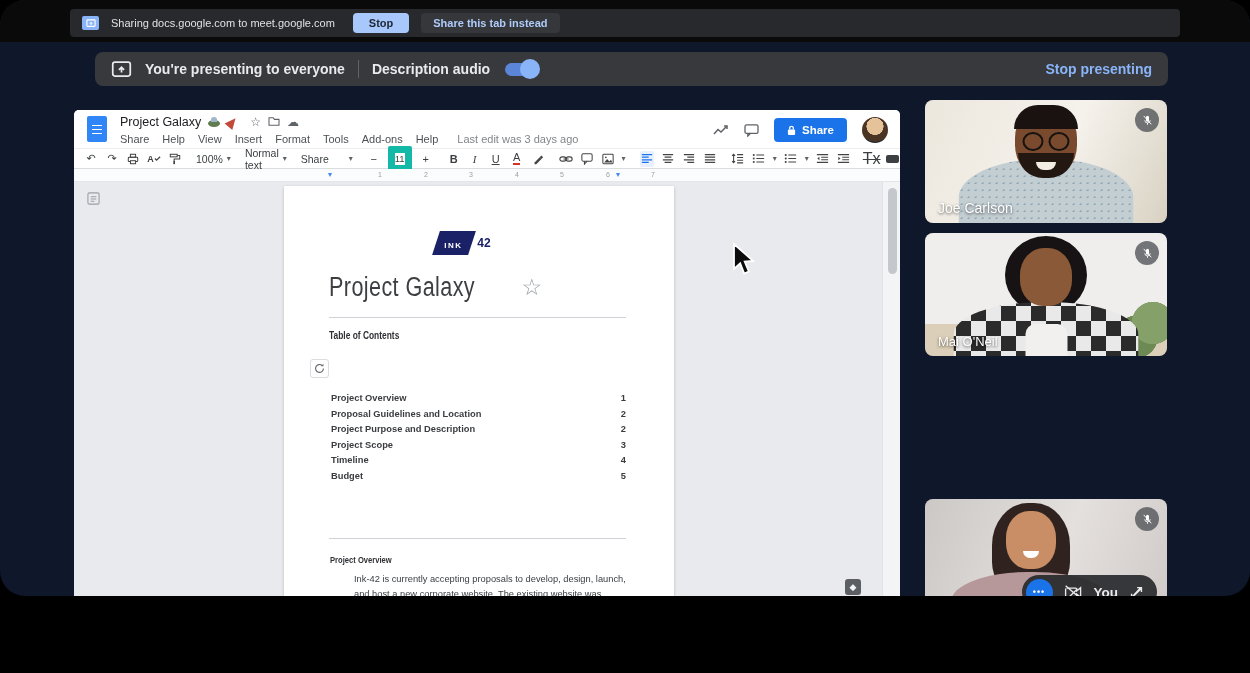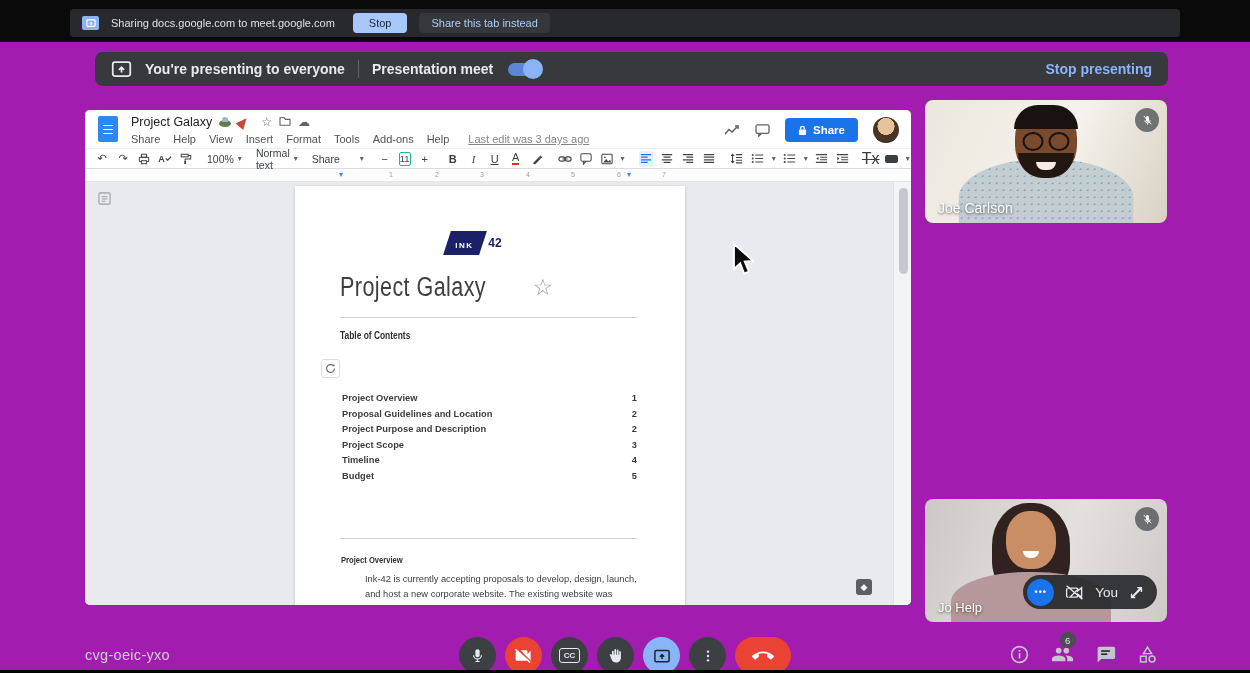--- a/index.html
+++ b/index.html
@@ -1,52 +1,52 @@
 <!DOCTYPE html>
 <html><head>
 <meta charset="utf-8">
 <style>
   html,body{margin:0;padding:0;background:#000;}
-  .stage{position:relative;width:1250px;height:670px;background:#a21caf;font-family:"Liberation Sans",sans-serif;overflow:hidden;}
+  .stage{position:relative;width:1250px;height:596px;background:#0f172a;font-family:"Liberation Sans",sans-serif;overflow:hidden;border-radius:25px;}
   
   .top-band{position:absolute;left:0;top:0;width:100%;height:42px;background:#0a0a0b;}
   .sharing-bar{position:absolute;left:70px;top:9px;width:1110px;height:28px;background:#28292d;border-radius:4px;display:flex;align-items:center;gap:12px;padding:0 12px;box-sizing:border-box;}
   .share-ic{width:17px;height:14px;background:#8ab4f8;border-radius:2px;display:flex;align-items:center;justify-content:center;flex:0 0 auto;}
   .sharing-text{color:#dfe1e5;font-size:11px;}
-  .stop-btn{background:#a8c7fa;color:#1c2533;font-size:11px;font-weight:400;border:none;border-radius:4px;padding:4px 16px;margin-left:6px;cursor:pointer;}
-  .sharetab-btn{background:#35373b;color:#aecbfa;font-size:11px;font-weight:400;border:none;border-radius:4px;padding:4px 12px;cursor:pointer;}
+  .stop-btn{background:#a8c7fa;color:#1c2533;font-size:11px;font-weight:700;border:none;border-radius:4px;padding:4px 16px;margin-left:6px;cursor:pointer;}
+  .sharetab-btn{background:#35373b;color:#aecbfa;font-size:11px;font-weight:700;border:none;border-radius:4px;padding:4px 12px;cursor:pointer;}
   
   .banner{position:absolute;left:95px;top:52px;width:1073px;height:34px;background:#37393d;border-radius:8px;display:flex;align-items:center;padding:0 16px;gap:13px;box-sizing:border-box;color:#e8eaed;font-size:14px;font-weight:700;}
   .banner-divider{width:1px;height:18px;background:#5f6368;}
   .toggle{width:32px;height:13px;background:#5b85d6;border-radius:7px;position:relative;margin-left:2px;cursor:pointer;}
   .toggle-knob{position:absolute;right:-3px;top:-4px;width:20px;height:20px;border-radius:50%;background:#8ab4f8;}
   .stop-presenting{margin-left:auto;color:#8ab4f8;font-weight:700;font-size:14px;cursor:pointer;}
   
-  .docs{position:absolute;left:85px;top:110px;width:826px;height:495px;background:#fff;border-radius:5px;overflow:hidden;color:#202124;}
+  .docs{position:absolute;left:74px;top:110px;width:826px;height:495px;background:#fff;border-radius:5px;overflow:hidden;color:#202124;}
   .docs-header{position:absolute;top:0;left:0;right:0;height:38px;background:#fff;}
   .docs-logo{position:absolute;left:13px;top:6px;width:20px;height:26px;background:#3086f6;border-radius:2px;}
   .docs-logo-lines{position:absolute;left:5px;top:9px;width:10px;height:12px;background:repeating-linear-gradient(#fff 0 1.5px,transparent 1.5px 4px);}
   .doc-title-row{position:absolute;left:46px;top:5px;display:flex;align-items:center;gap:7px;font-size:12.5px;color:#202124;}
   .ufo{width:12px;height:7px;background:#5f7d4e;border-radius:50%;position:relative;top:1px;}
   .ufo:after{content:"";position:absolute;left:3px;top:-3px;width:6px;height:5px;background:#9fb7c9;border-radius:50% 50% 0 0;}
   .rocket{width:0;height:0;border-left:5px solid transparent;border-right:5px solid transparent;border-bottom:11px solid #c24a3a;transform:rotate(40deg);}
   .hdr-ic{color:#5f6368;font-size:12px;line-height:1;}
   .docs-menu{position:absolute;left:46px;top:23px;display:flex;gap:13px;font-size:11px;color:#4d5156;}
   .docs-menu span{cursor:pointer;}
-  .last-edit{color:#80868b;text-decoration:underline;margin-left:6px;cursor:pointer;}
+  .last-edit{color:#80868b;margin-left:6px;cursor:pointer;}
   .docs-head-right{position:absolute;right:12px;top:7px;display:flex;align-items:center;gap:15px;}
   .share-btn{background:#1a73e8;color:#fff;border:none;border-radius:4px;font-size:11.5px;font-weight:700;padding:6px 13px;display:flex;gap:6px;align-items:center;cursor:pointer;}
   .avatar{width:26px;height:26px;border-radius:50%;background:radial-gradient(circle at 50% 36%,#e6c29a 0 40%,#4a3423 41% 72%,#20262b 73%);cursor:pointer;}
   .docs-toolbar{position:absolute;top:38px;left:0;right:0;height:21px;border-top:1px solid #eceef1;border-bottom:1px solid #dadce0;display:flex;align-items:center;gap:7px;padding:0 10px;color:#444;font-size:11px;background:#fff;box-sizing:border-box;}
   .tbi{display:flex;align-items:center;justify-content:center;min-width:14px;height:16px;cursor:pointer;color:#3c4043;}
   .tbi.act{background:#e8f0fe;border-radius:2px;color:#1a73e8;}
   .tb-sep{width:1px;height:13px;background:#dadce0;}
   .tb-dd{display:flex;align-items:center;gap:4px;font-size:10.5px;color:#3c4043;cursor:pointer;}
   .tb-caret{font-size:8px;color:#5f6368;}
-  .fs-box{border:1px solid #14b8a6;border-radius:2px;width:17px;height:12px;font-size:9.5px;display:flex;align-items:center;justify-content:center;}
+  .fs-box{border:7px solid #14b8a6;border-radius:2px;width:17px;height:12px;font-size:9.5px;display:flex;align-items:center;justify-content:center;}
   .glyph-b{font-weight:700;font-size:11px;}
   .glyph-i{font-style:italic;font-family:"Liberation Serif",serif;font-size:11px;}
   .glyph-u{text-decoration:underline;font-size:11px;}
   .glyph-a{font-size:11px;border-bottom:2.5px solid #d93025;line-height:1;}
   .input-key{width:13px;height:8px;background:#3c4043;border-radius:2px;}
   .docs-ruler{position:absolute;top:59px;left:0;right:0;height:12px;background:#fbfcfd;border-bottom:1px solid #e3e5e8;font-size:7px;color:#9aa0a6;}
   .ruler-num{position:absolute;top:2px;}
   .ruler-mark{position:absolute;top:1px;color:#4285f4;font-size:8px;}
   .docs-canvas{position:absolute;top:72px;left:0;right:0;bottom:0;background:#e9eaed;}
   .outline-ic{position:absolute;left:13px;top:9px;color:#5f6368;cursor:pointer;}
@@ -70,21 +70,21 @@
   .explore-btn{position:absolute;left:771px;top:397px;width:16px;height:16px;background:#5b5f63;border-radius:3px;color:#f1f3f4;font-size:9px;display:flex;align-items:center;justify-content:center;cursor:pointer;}
   
   .tile{position:absolute;left:925px;width:242px;height:123px;border-radius:8px;overflow:hidden;background:#3c4043;cursor:pointer;}
   .tile .art{position:absolute;inset:0;}
   .p-head{position:absolute;border-radius:46% 46% 44% 44%;}
   .p-body{position:absolute;border-radius:48% 48% 0 0;}
   .tile-name{position:absolute;left:13px;bottom:7px;color:#fff;font-size:13px;text-shadow:0 1px 3px rgba(0,0,0,.65);}
   .mute-badge{position:absolute;right:8px;top:8px;width:24px;height:24px;border-radius:50%;background:rgba(78,82,86,.78);display:flex;align-items:center;justify-content:center;}
   .you-pill{position:absolute;right:10px;bottom:13px;height:34px;background:rgba(36,38,41,.9);border-radius:20px;display:flex;align-items:center;gap:11px;padding:0 13px 0 4px;}
   .pill-more{width:27px;height:27px;border-radius:50%;background:#1a73e8;color:#fff;display:flex;align-items:center;justify-content:center;font-size:9px;letter-spacing:1px;font-weight:700;cursor:pointer;}
-  .pill-you{color:#e8eaed;font-size:13.5px;font-weight:400;}
+  .pill-you{color:#e8eaed;font-size:13.5px;font-weight:700;}
   
   .t1-bg{position:absolute;inset:0;background:linear-gradient(115deg,#ece7dd 0%,#f5f2ec 55%,#d9d2c3 100%);}
   .t1-body{left:50%;transform:translateX(-50%);bottom:-18px;width:175px;height:82px;background:#c3ced3;background-image:radial-gradient(#8da4ae 1px,transparent 1px);background-size:7px 7px;}
   .t1-head{left:50%;transform:translateX(-50%);top:5px;width:62px;height:72px;background:#7a4a2e;}
   .t1-hair{position:absolute;left:50%;transform:translateX(-50%);top:0;width:64px;height:24px;border-radius:32px 32px 0 0;background:#191210;}
   .t1-beard{position:absolute;left:50%;transform:translateX(-50%);bottom:-1px;width:56px;height:25px;border-radius:0 0 26px 26px;background:#221711;}
   .t1-smile{position:absolute;left:50%;transform:translateX(-50%);bottom:8px;width:20px;height:8px;border-radius:0 0 12px 12px;background:#f4ede4;}
   .t1-glasses{position:absolute;left:50%;transform:translateX(-50%);top:27px;display:flex;gap:5px;}
   .t1-glasses i{width:17px;height:15px;border:2.5px solid #16120f;border-radius:50%;}
   .t2-bg{position:absolute;inset:0;background:linear-gradient(#efeeec 0 74%,#dccfb9 74%);}
@@ -140,21 +140,21 @@
 
   <div class="banner">
     <span style="display:flex;">
       <svg width="21" height="18" viewBox="0 0 24 20">
           <rect x="2" y="2" width="20" height="16" rx="2.5" fill="none" stroke="#e8eaed" stroke-width="2"></rect>
           <path d="M12 14V8.2M9 11l3-3 3 3" stroke="#e8eaed" stroke-width="2" fill="none"></path>
         </svg>
     </span>
     <span>You're presenting to everyone</span>
     <span class="banner-divider"></span>
-    <span>Presentation meet</span>
+    <span>Description audio</span>
     <span class="toggle">
         <span class="toggle-knob"></span>
       </span>
     <span class="stop-presenting">Stop presenting</span>
   </div>
 
   <div class="docs">
 
     <div class="docs-header">
       <div class="docs-logo">
@@ -447,20 +447,39 @@
     <div class="mute-badge">
       <svg width="13" height="13" viewBox="0 0 24 24">
           <path d="M12 14.5a2.8 2.8 0 0 0 2.8-2.8V6a2.8 2.8 0 1 0-5.6 0v5.7A2.8 2.8 0 0 0 12 14.5z" fill="#fff"></path>
           <path d="M7 11.5a5 5 0 0 0 10 0M12 16.5v3.5" fill="none" stroke="#fff" stroke-width="1.6"></path>
           <path d="M5 3.5l14 15.5" stroke="#fff" stroke-width="1.8"></path>
         </svg>
     </div>
     <div class="tile-name" style="font-size:14px;">Joe Carlson</div>
   </div>
 
+  <div class="tile" style="top:233px;">
+    <div class="art">
+      <div class="t2-bg"></div>
+      <div class="t2-plant"></div>
+      <div class="t2-hair"></div>
+      <div class="p-body t2-body">
+          <div class="t2-tee"></div>
+        </div>
+      <div class="p-head t2-head"></div>
+    </div>
+    <div class="mute-badge">
+      <svg width="13" height="13" viewBox="0 0 24 24">
+          <path d="M12 14.5a2.8 2.8 0 0 0 2.8-2.8V6a2.8 2.8 0 1 0-5.6 0v5.7A2.8 2.8 0 0 0 12 14.5z" fill="#fff"></path>
+          <path d="M7 11.5a5 5 0 0 0 10 0M12 16.5v3.5" fill="none" stroke="#fff" stroke-width="1.6"></path>
+          <path d="M5 3.5l14 15.5" stroke="#fff" stroke-width="1.8"></path>
+        </svg>
+    </div>
+    <div class="tile-name">Mai O'Neil</div>
+  </div>
 
 
   <div class="tile" style="top:499px;">
     <div class="art">
       <div class="t4-bg"></div>
       <div class="t4-hair"></div>
       <div class="p-body t4-body"></div>
       <div class="p-head t4-head">
           <div class="t4-smile"></div>
         </div>

